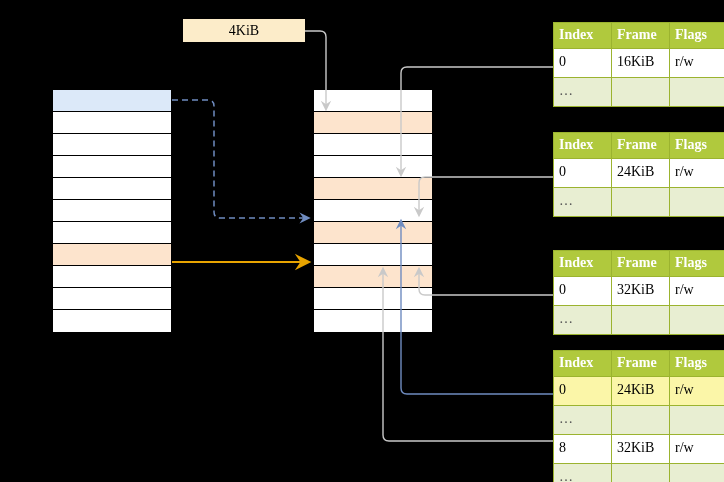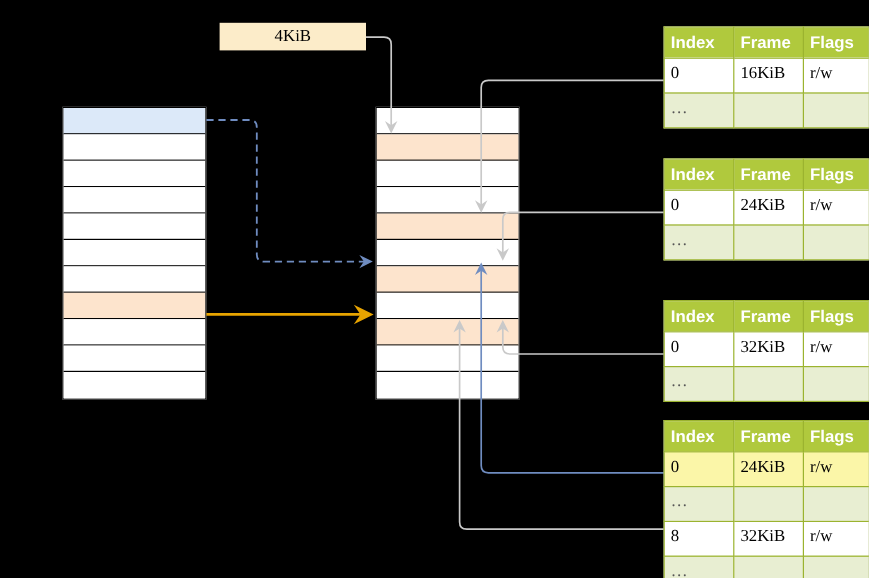--- a/index.html
+++ b/index.html
@@ -16,21 +16,21 @@
 
   
   .tag{position:absolute;box-sizing:border-box;background:#fcecc9;
        color:#000;font-size:14px;line-height:23px;text-align:center;}
 
   
   .ptable{position:absolute;border-collapse:collapse;table-layout:fixed;
           background:#fff;font-size:14px;}
   .ptable th{background:#b0c93d;color:#fff;font-weight:bold;text-align:left;
              padding:3px 5px;border:1.2px solid #9bb32f;line-height:1.35;
-             font-family:Liberation Sans, sans-serif;}
+             font-family:Liberation Serif, serif;}
   .ptable td{background:#fff;color:#000;text-align:left;padding:3px 5px;
              border:1.2px solid #9bb32f;line-height:1.35;height:22px;}
   .ptable tr.alt td{background:#e8eed2;color:#555;}
   .ptable td.hl{background:#fbf6a8;}
   .ptable col.c-index{width:58px;}
   .ptable col.c-frame{width:58px;}
   .ptable col.c-flags{width:55px;}
 
   
   #wires{position:absolute;left:0;top:0;width:724px;height:482px;

